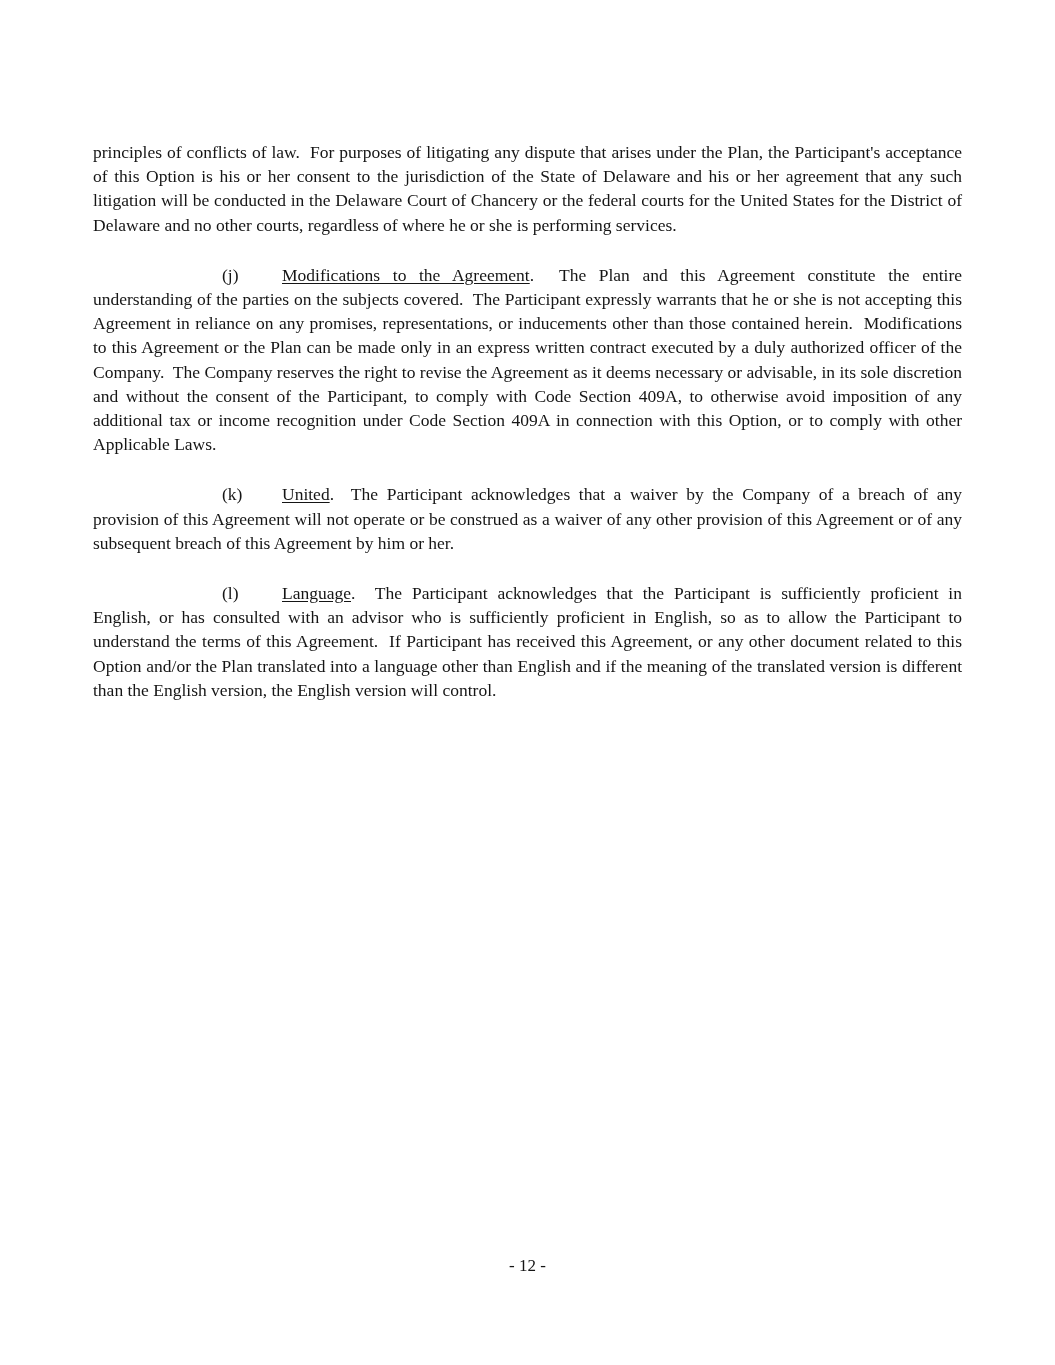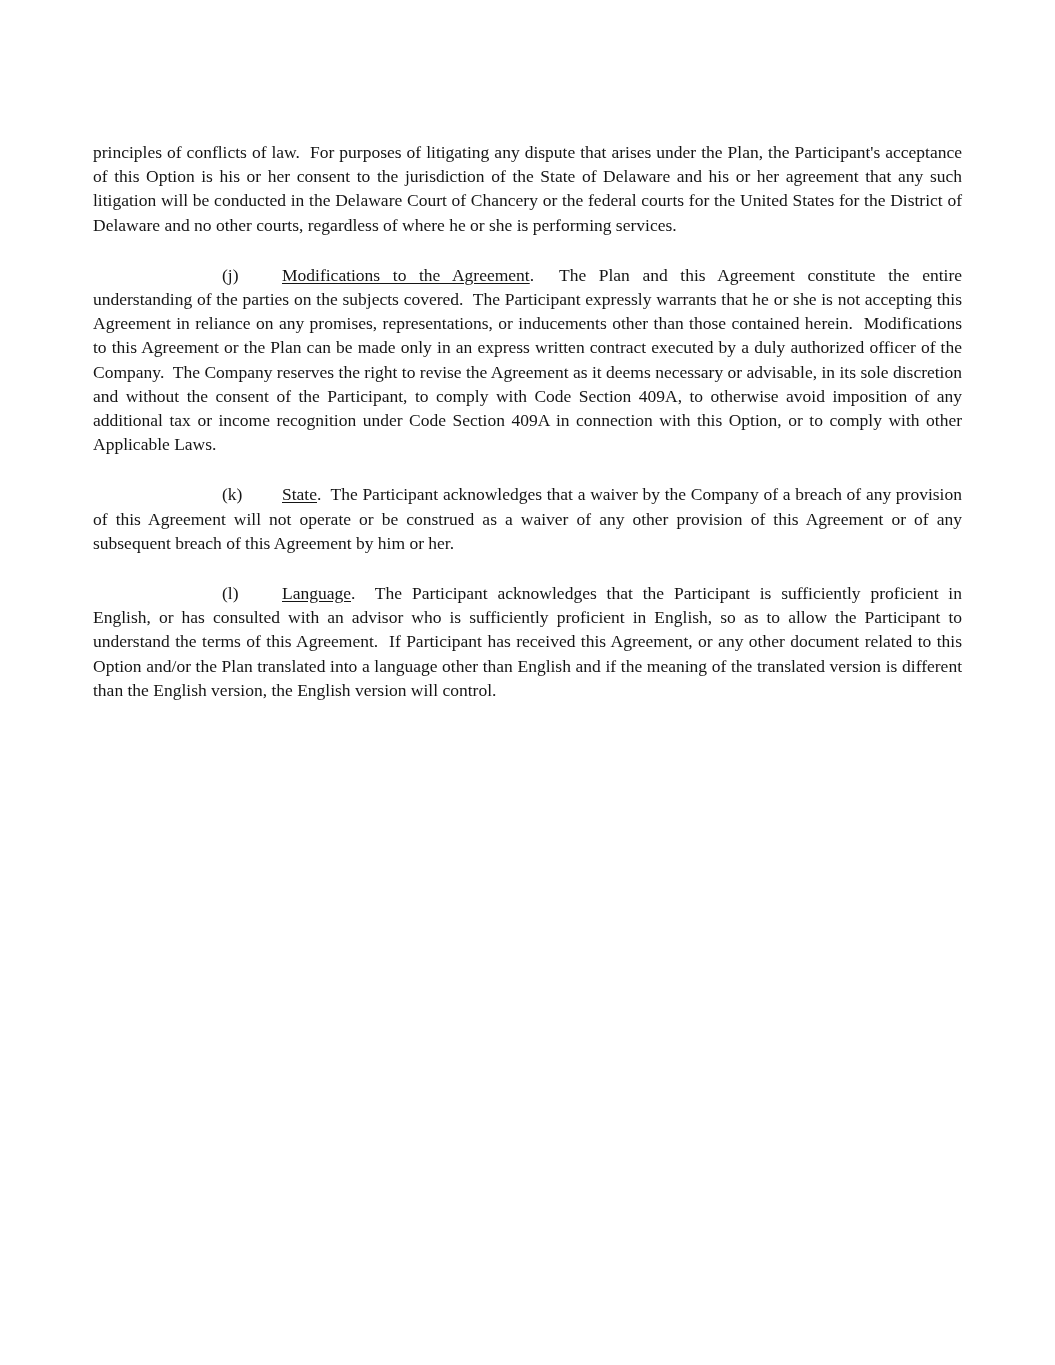--- a/index.html
+++ b/index.html
@@ -53,18 +53,19 @@
 </style>
 </head>
 <body>
 
 <div class="page">
 
   <p class="para">principles of conflicts of law.  For purposes of litigating any dispute that arises under the Plan, the Participant's acceptance of this Option is his or her consent to the jurisdiction of the State of Delaware and his or her agreement that any such litigation will be conducted in the Delaware Court of Chancery or the federal courts for the United States for the District of Delaware and no other courts, regardless of where he or she is performing services.</p>
 
   <p class="para"><span class="indent"></span><span class="clause-label">(j)</span><span class="clause-heading">Modifications to the Agreement</span><span>.  The Plan and this Agreement constitute the entire understanding of the parties on the subjects covered.  The Participant expressly warrants that he or she is not accepting this Agreement in reliance on any promises, representations, or inducements other than those contained herein.  Modifications to this Agreement or the Plan can be made only in an express written contract executed by a duly authorized officer of the Company.  The Company reserves the right to revise the Agreement as it deems necessary or advisable, in its sole discretion and without the consent of the Participant, to comply with Code Section 409A, to otherwise avoid imposition of any additional tax or income recognition under Code Section 409A in connection with this Option, or to comply with other Applicable Laws.</span></p>
 
-  <p class="para"><span class="indent"></span><span class="clause-label">(k)</span><span class="clause-heading">State</span><span>.  The Participant acknowledges that a waiver by the Company of a breach of any provision of this Agreement will not operate or be construed as a waiver of any other provision of this Agreement or of any subsequent breach of this Agreement by him or her.</span></p>
+  <p class="para"><span class="indent"></span><span class="clause-label">(k)</span><span class="clause-heading">United</span><span>.  The Participant acknowledges that a waiver by the Company of a breach of any provision of this Agreement will not operate or be construed as a waiver of any other provision of this Agreement or of any subsequent breach of this Agreement by him or her.</span></p>
 
   <p class="para"><span class="indent"></span><span class="clause-label">(l)</span><span class="clause-heading">Language</span><span>.  The Participant acknowledges that the Participant is sufficiently proficient in English, or has consulted with an advisor who is sufficiently proficient in English, so as to allow the Participant to understand the terms of this Agreement.  If Participant has received this Agreement, or any other document related to this Option and/or the Plan translated into a language other than English and if the meaning of the translated version is different than the English version, the English version will control.</span></p>
 
+  <div class="footer">- 12 -</div>
 
 </div>
 
 </body></html>

